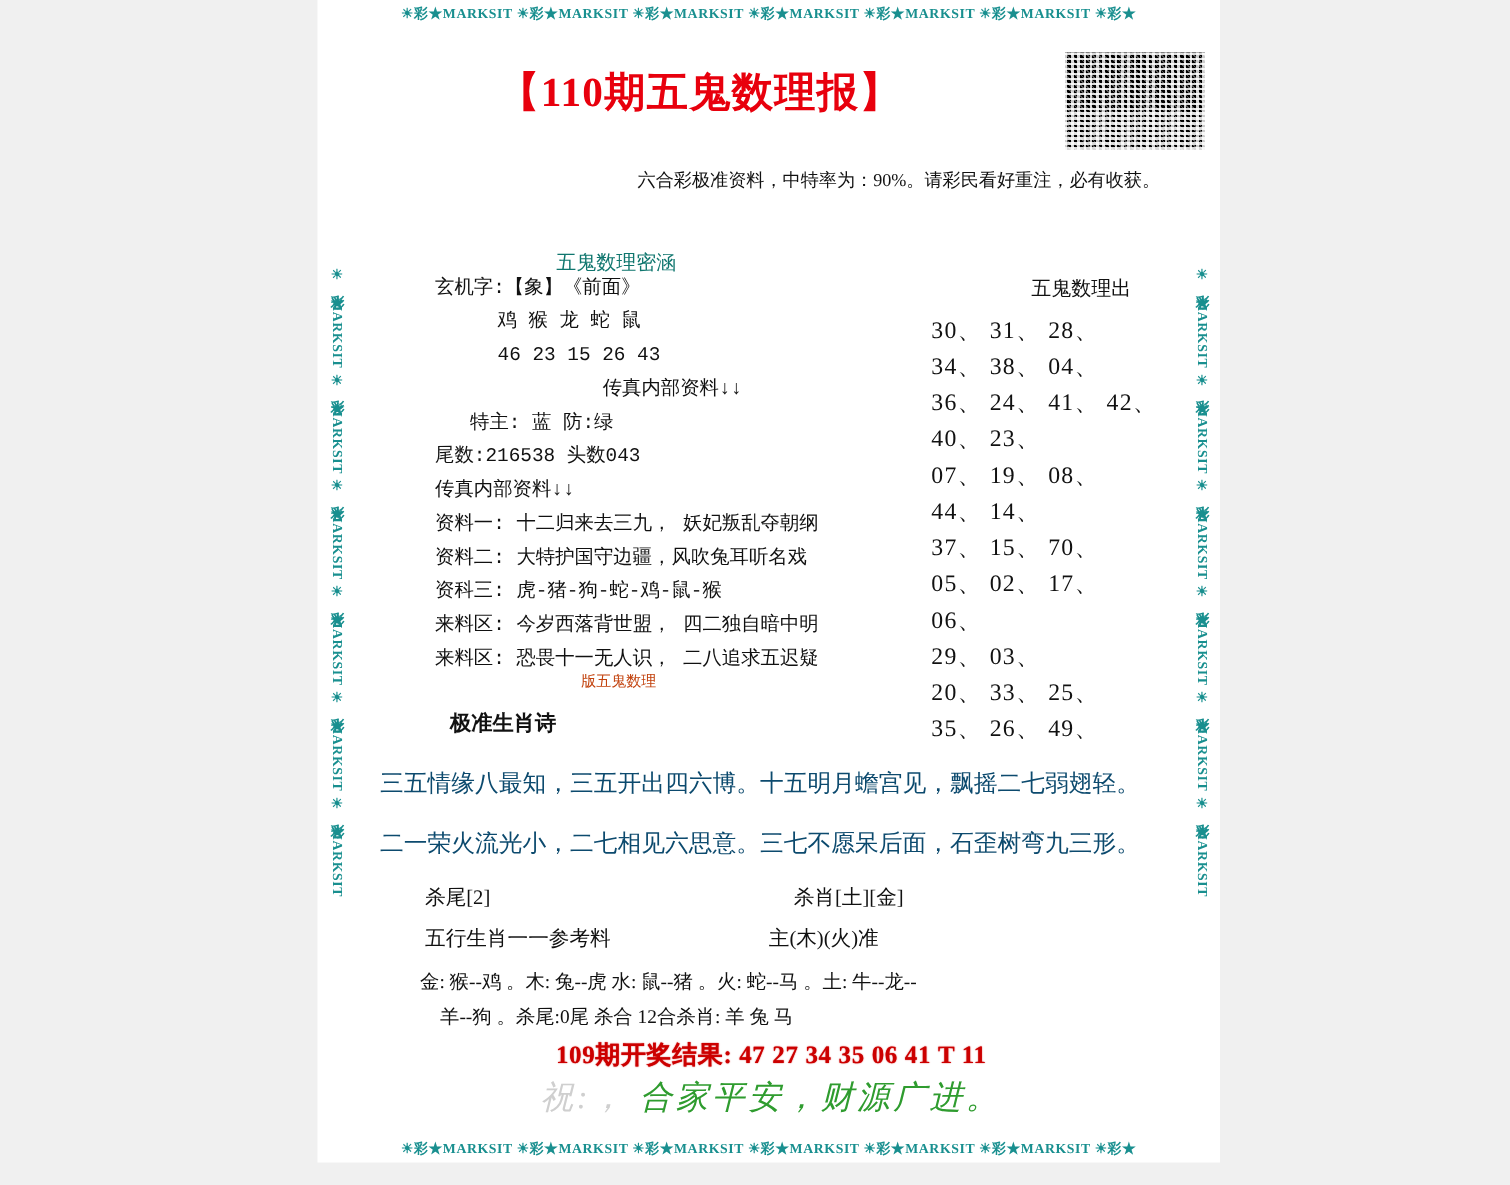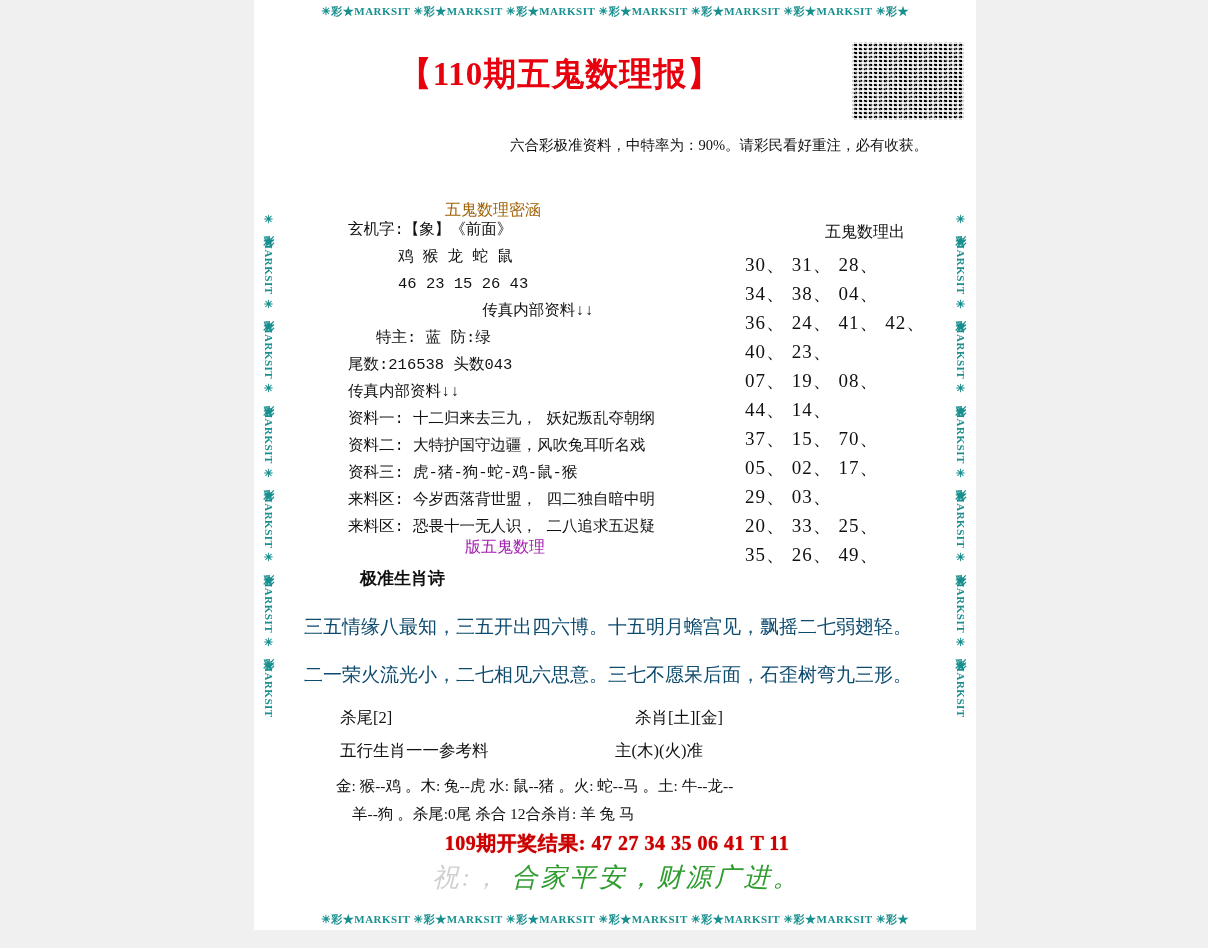--- a/index.html
+++ b/index.html
@@ -99,21 +99,21 @@
     top: 110px;
     width: 430px;
     font-size: 14.5px;
     color: #111;
     line-height: 26px;
     font-family: "Liberation Serif", serif;
   }
   .sec-head {
     position: absolute;
     font-size: 16px;
-    color: #a16207;
+    color: #0f766e;
     font-family: "Liberation Serif", serif;
   }
   .left-col {
     position: absolute;
     left: 58px;
     top: 195px;
     width: 380px;
     font-family: Liberation Mono, monospace;
     color: #111;
   }
@@ -142,23 +142,23 @@
   .rc-head {
     text-align: center;
     font-size: 16px;
     margin-bottom: 4px;
     letter-spacing: 0;
   }
   .ban-head {
     position: absolute;
     left: 175px;
     top: 515px;
-    font-size: 16px;
-    font-family: "Liberation Serif", serif;
-    color: #a21caf;
+    font-size: 12px;
+    font-family: "Liberation Serif", serif;
+    color: #c2410c;
   }
   .jizhun {
     position: absolute;
     left: 70px;
     top: 545px;
     font-size: 17px;
     font-family: "Liberation Serif", serif;
     color: #111;
     font-weight: bold;
   }
@@ -271,20 +271,21 @@
       <div class="right-col">
         <div class="rc-line rc-head">五鬼数理出</div>
         <div class="rc-line">30、 31、 28、</div>
         <div class="rc-line">34、 38、 04、</div>
         <div class="rc-line">36、 24、 41、 42、</div>
         <div class="rc-line">40、 23、</div>
         <div class="rc-line">07、 19、 08、</div>
         <div class="rc-line">44、 14、</div>
         <div class="rc-line">37、 15、 70、</div>
         <div class="rc-line">05、 02、 17、</div>
+        <div class="rc-line">06、</div>
         <div class="rc-line">29、 03、</div>
         <div class="rc-line">20、 33、 25、</div>
         <div class="rc-line">35、 26、 49、</div>
       </div>
 
       <div class="ban-head">版五鬼数理</div>
       <div class="jizhun">极准生肖诗</div>
 
       <div class="poem poem1">三五情缘八最知，三五开出四六博。十五明月蟾宫见，飘摇二七弱翅轻。</div>
       <div class="poem poem2">二一荣火流光小，二七相见六思意。三七不愿呆后面，石歪树弯九三形。</div>

